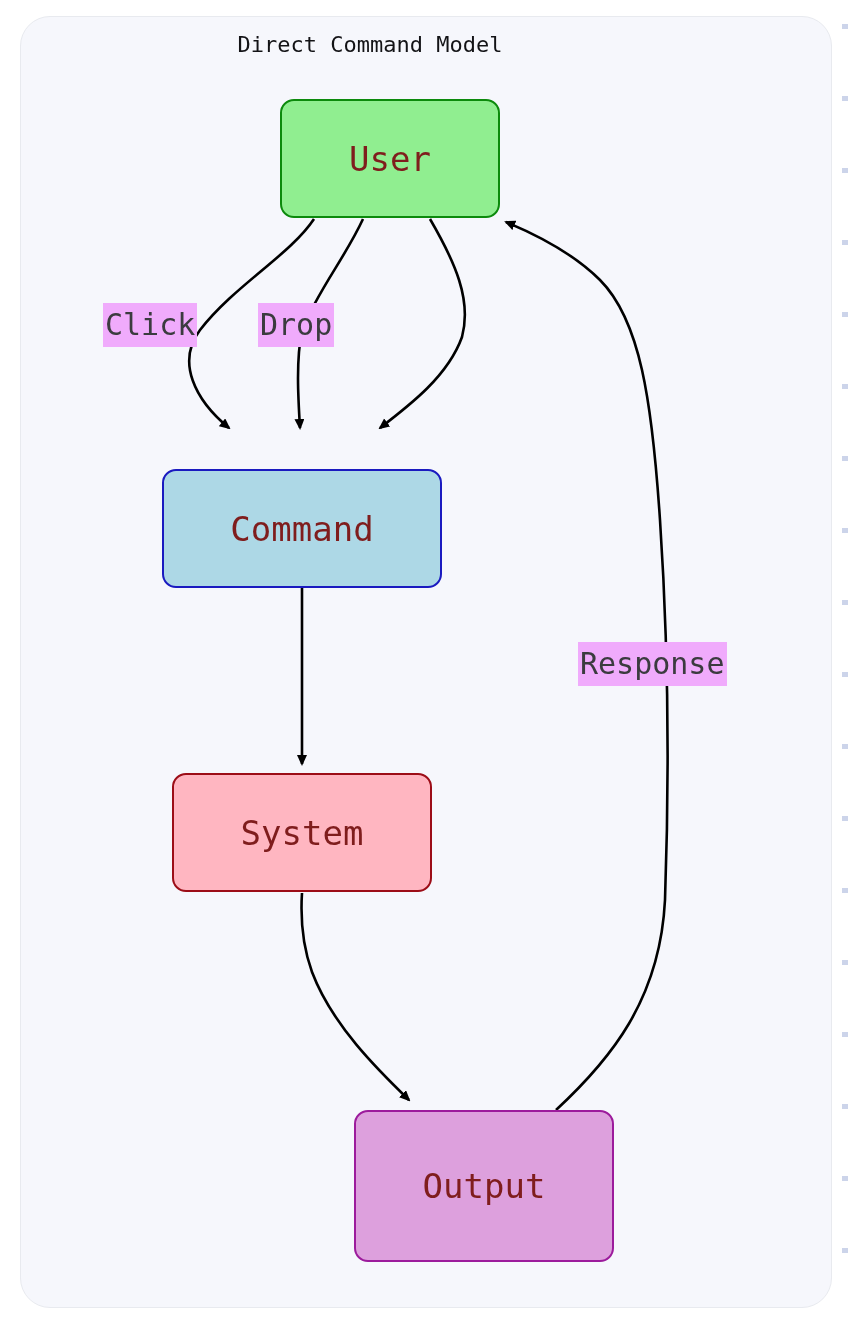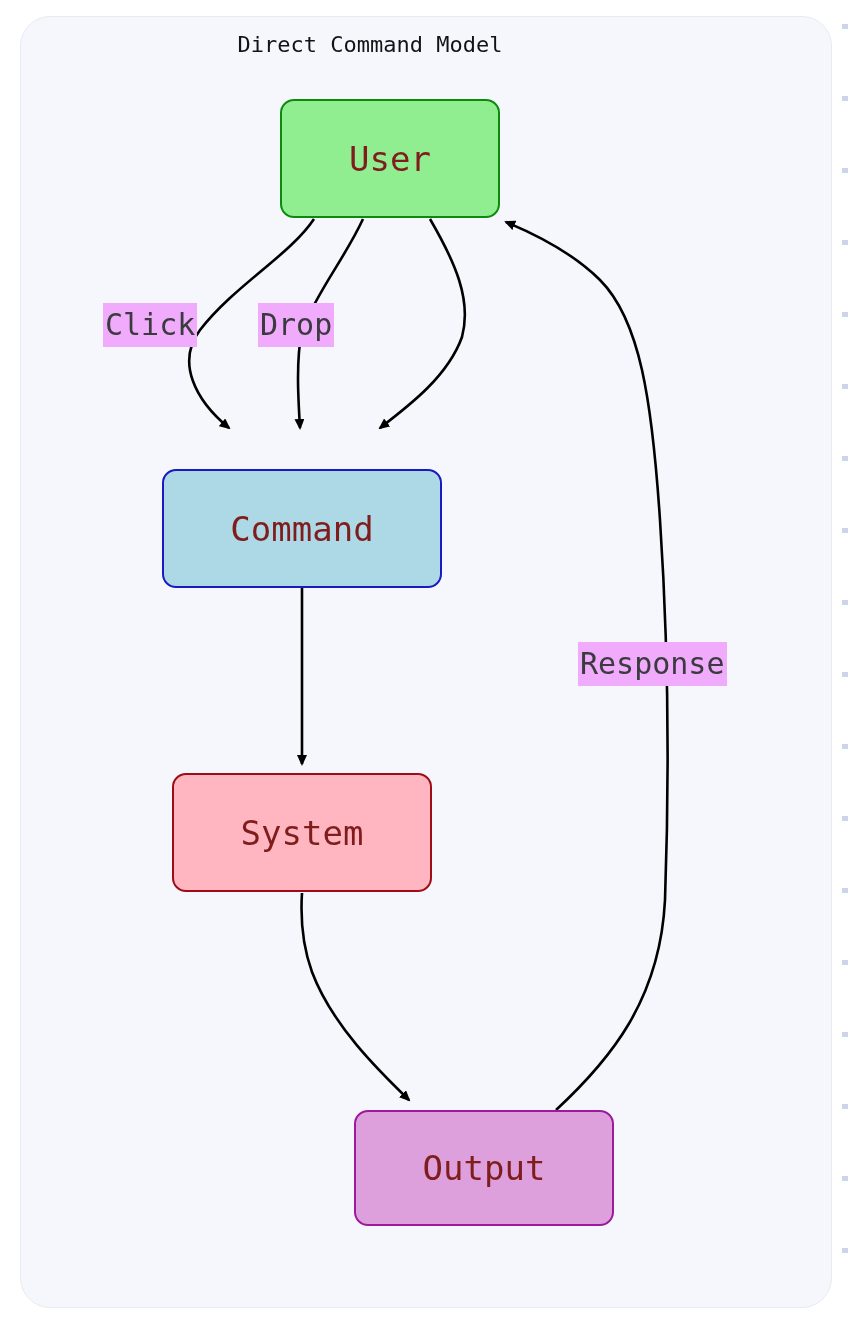--- a/index.html
+++ b/index.html
@@ -92,21 +92,21 @@
     background: #add8e6;
     border: 2.5px solid #1a1ac0;
     margin-top: 32px;
   }
   .node-system {
     left: 172px; top: 773px; width: 260px; height: 119px;
     background: #ffb6c1;
     border: 2.5px solid #9c0d17;
   }
   .node-output {
-    left: 354px; top: 1110px; width: 260px; height: 116px;
+    left: 354px; top: 1110px; width: 260px; height: 152px;
     background: #dda0dd;
     border: 2.5px solid #9c1b9c;
   }
 
   .edge-label {
     position: absolute;
     background: #f0abfc;
     color: #3b3b3f;
     font-size: 30px;
     line-height: 44px;

